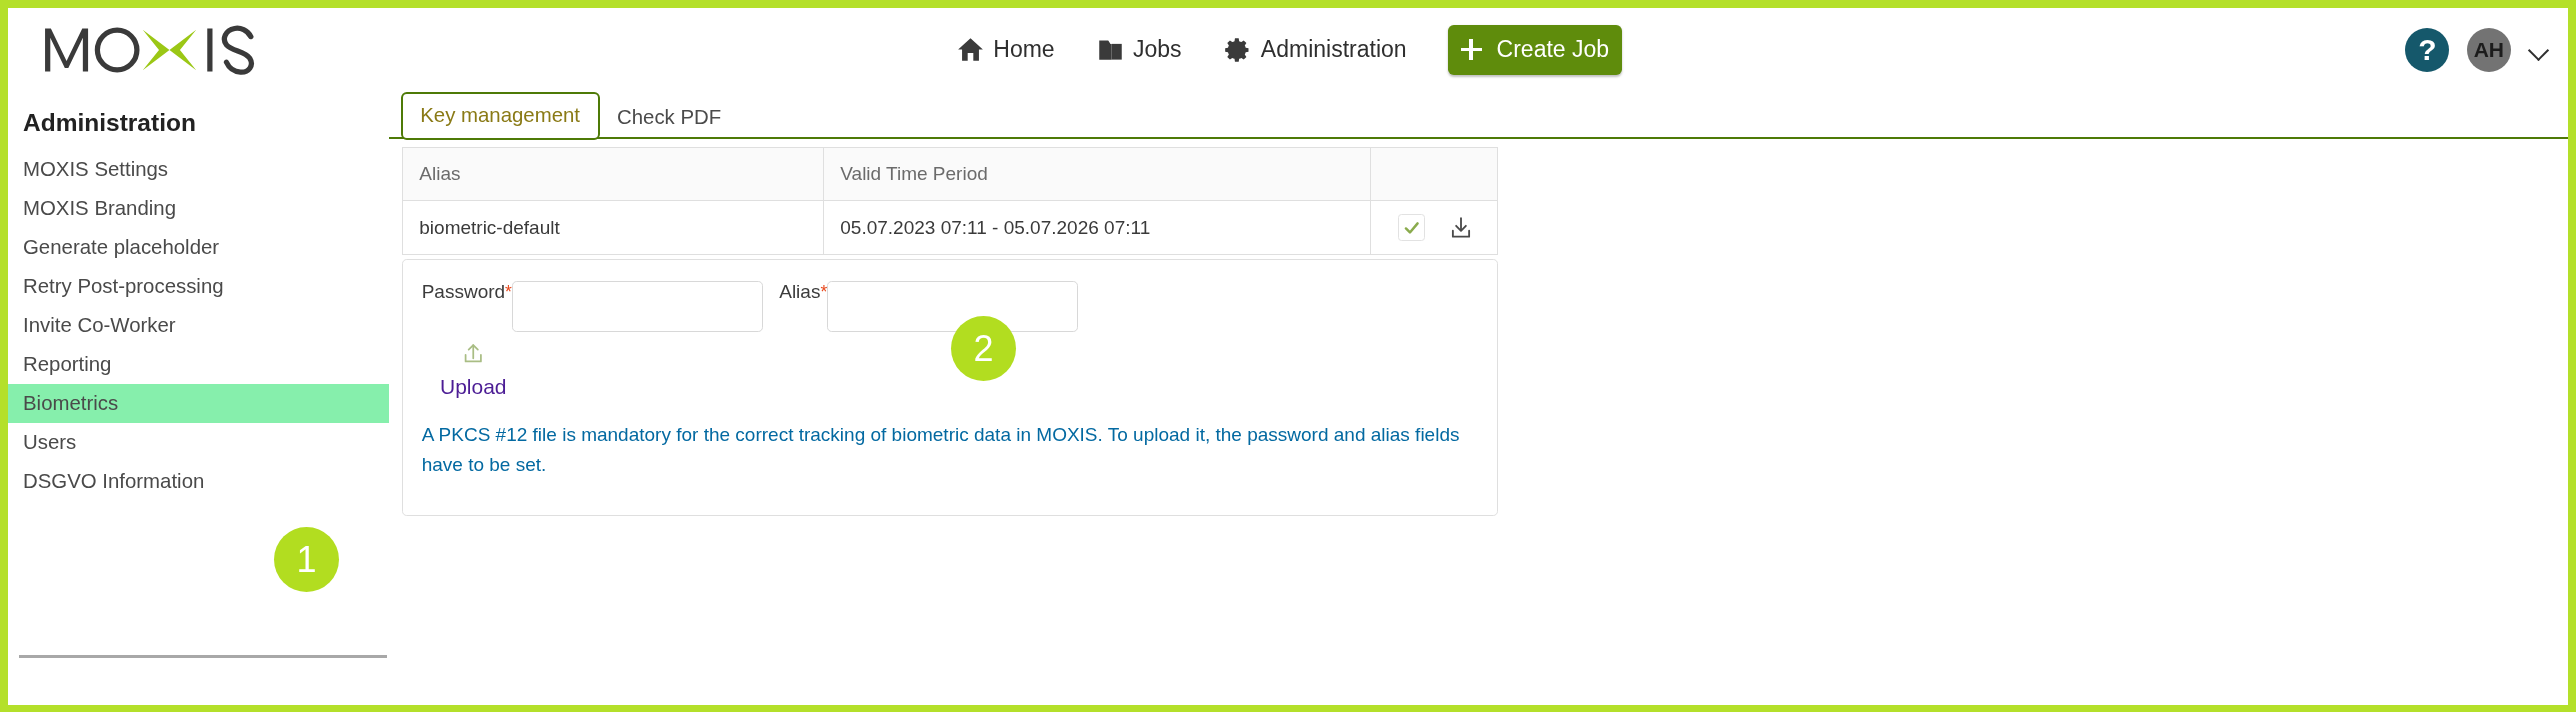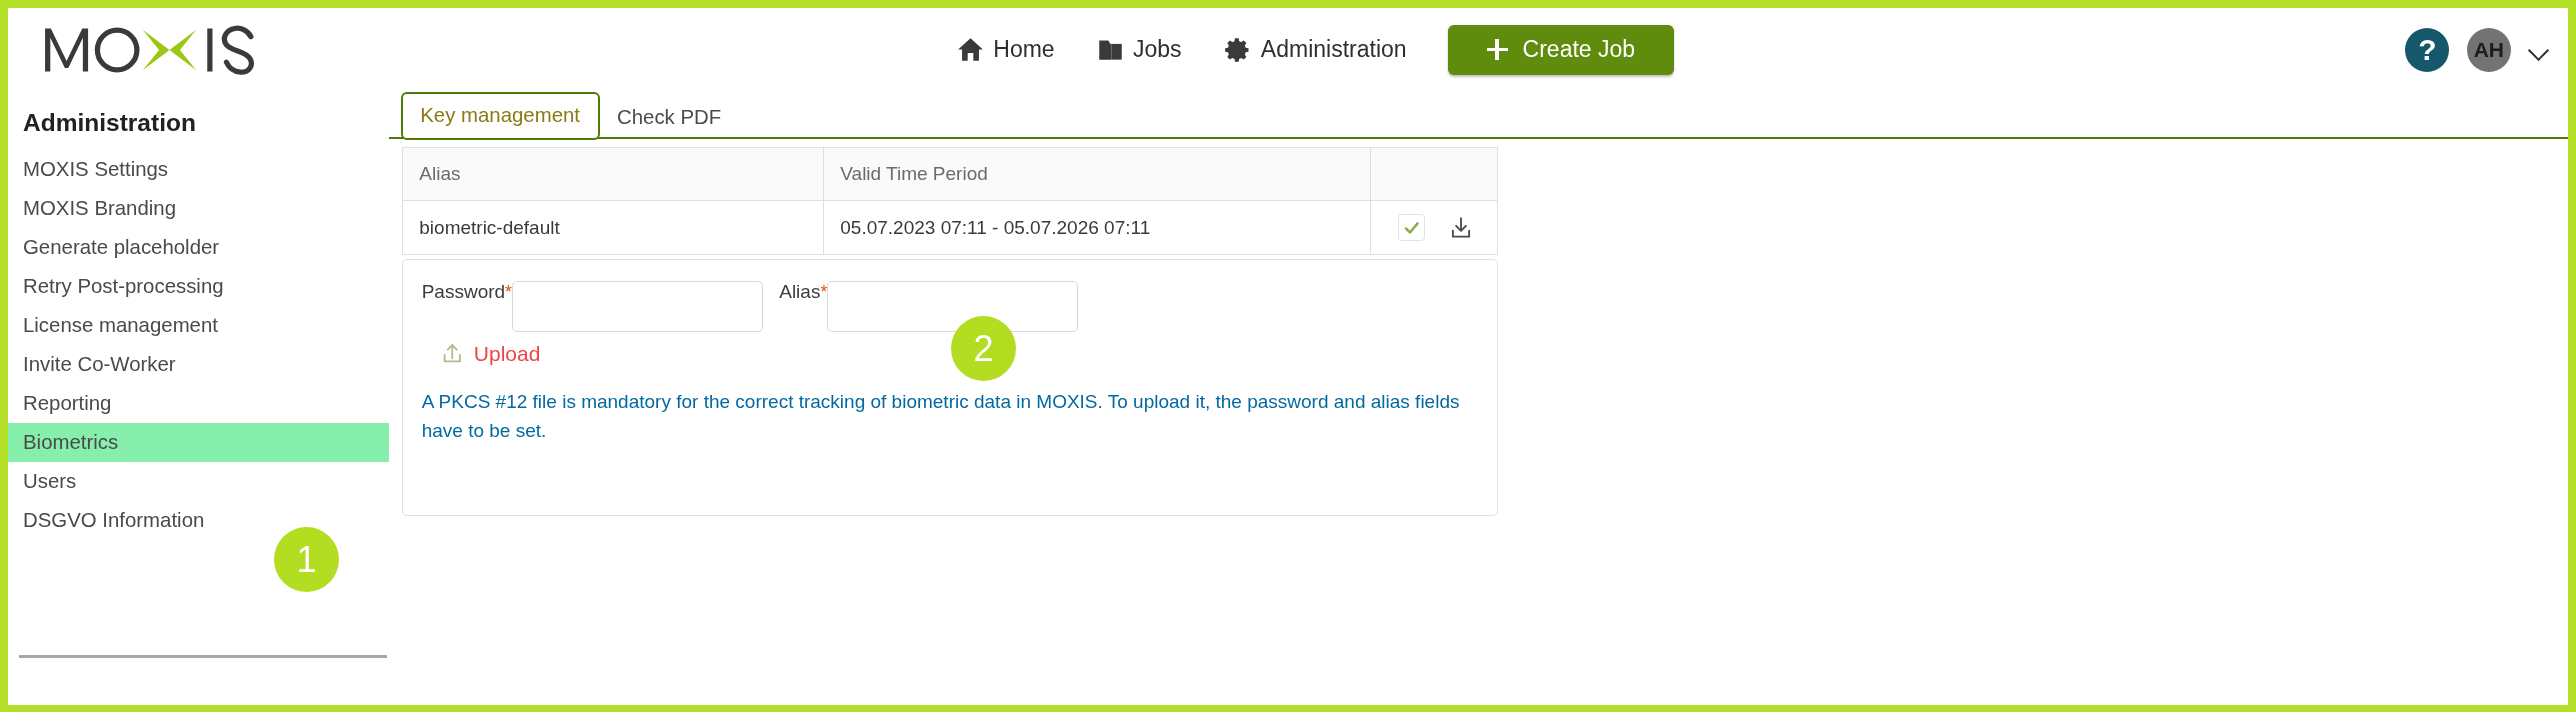--- a/index.html
+++ b/index.html
@@ -61,21 +61,21 @@
 
   .create-job-btn {
     margin-left: 20px;
     display: flex;
     align-items: center;
     gap: 15px;
     background: #5f8c0c;
     color: #ffffff;
     border: none;
     border-radius: 5.8px;
-    padding: 0 39px;
+    padding: 0 13px;
     height: 50px;
     font-size: 23px;
     font-family: "Liberation Sans", sans-serif;
     cursor: pointer;
     box-shadow: 0 1.2px 2.3px rgba(0,0,0,0.25);
     white-space: nowrap;
   }
   .plus-ico {
     position: relative;
     width: 21px; height: 21px;
@@ -286,24 +286,25 @@
     font-size: 19px;
     padding: 0 9.3px;
     font-family: "Liberation Sans", sans-serif;
     color: #333333;
   }
   .upload-link {
     display: flex;
     align-items: center;
     gap: 9.3px;
     margin: 9.3px 0 0 37px;
-    color: #ef4444;
+    color: #4c1d95;
     font-size: 21px;
     cursor: pointer;
     width: fit-content;
+    flex-direction: column;
   }
   .upload-link svg { display: block; }
   .help-text {
     margin: 21px 18.7px 0 18.7px;
     font-size: 19px;
     line-height: 1.55;
     color: #0369a1;
     max-width: 1045px;
   }
 
@@ -400,23 +401,20 @@
           <span>MOXIS Settings</span>
         </div>
         <div class="sidebar-item">
           <span>MOXIS Branding</span>
         </div>
         <div class="sidebar-item">
           <span>Generate placeholder</span>
         </div>
         <div class="sidebar-item">
           <span>Retry Post-processing</span>
-        </div>
-        <div class="sidebar-item">
-          <span>License management</span>
         </div>
         <div class="sidebar-item">
           <span>Invite Co-Worker</span>
         </div>
         <div class="sidebar-item">
           <span>Reporting</span>
         </div>
         <div class="sidebar-item active">
           <span>Biometrics</span>
         </div>

